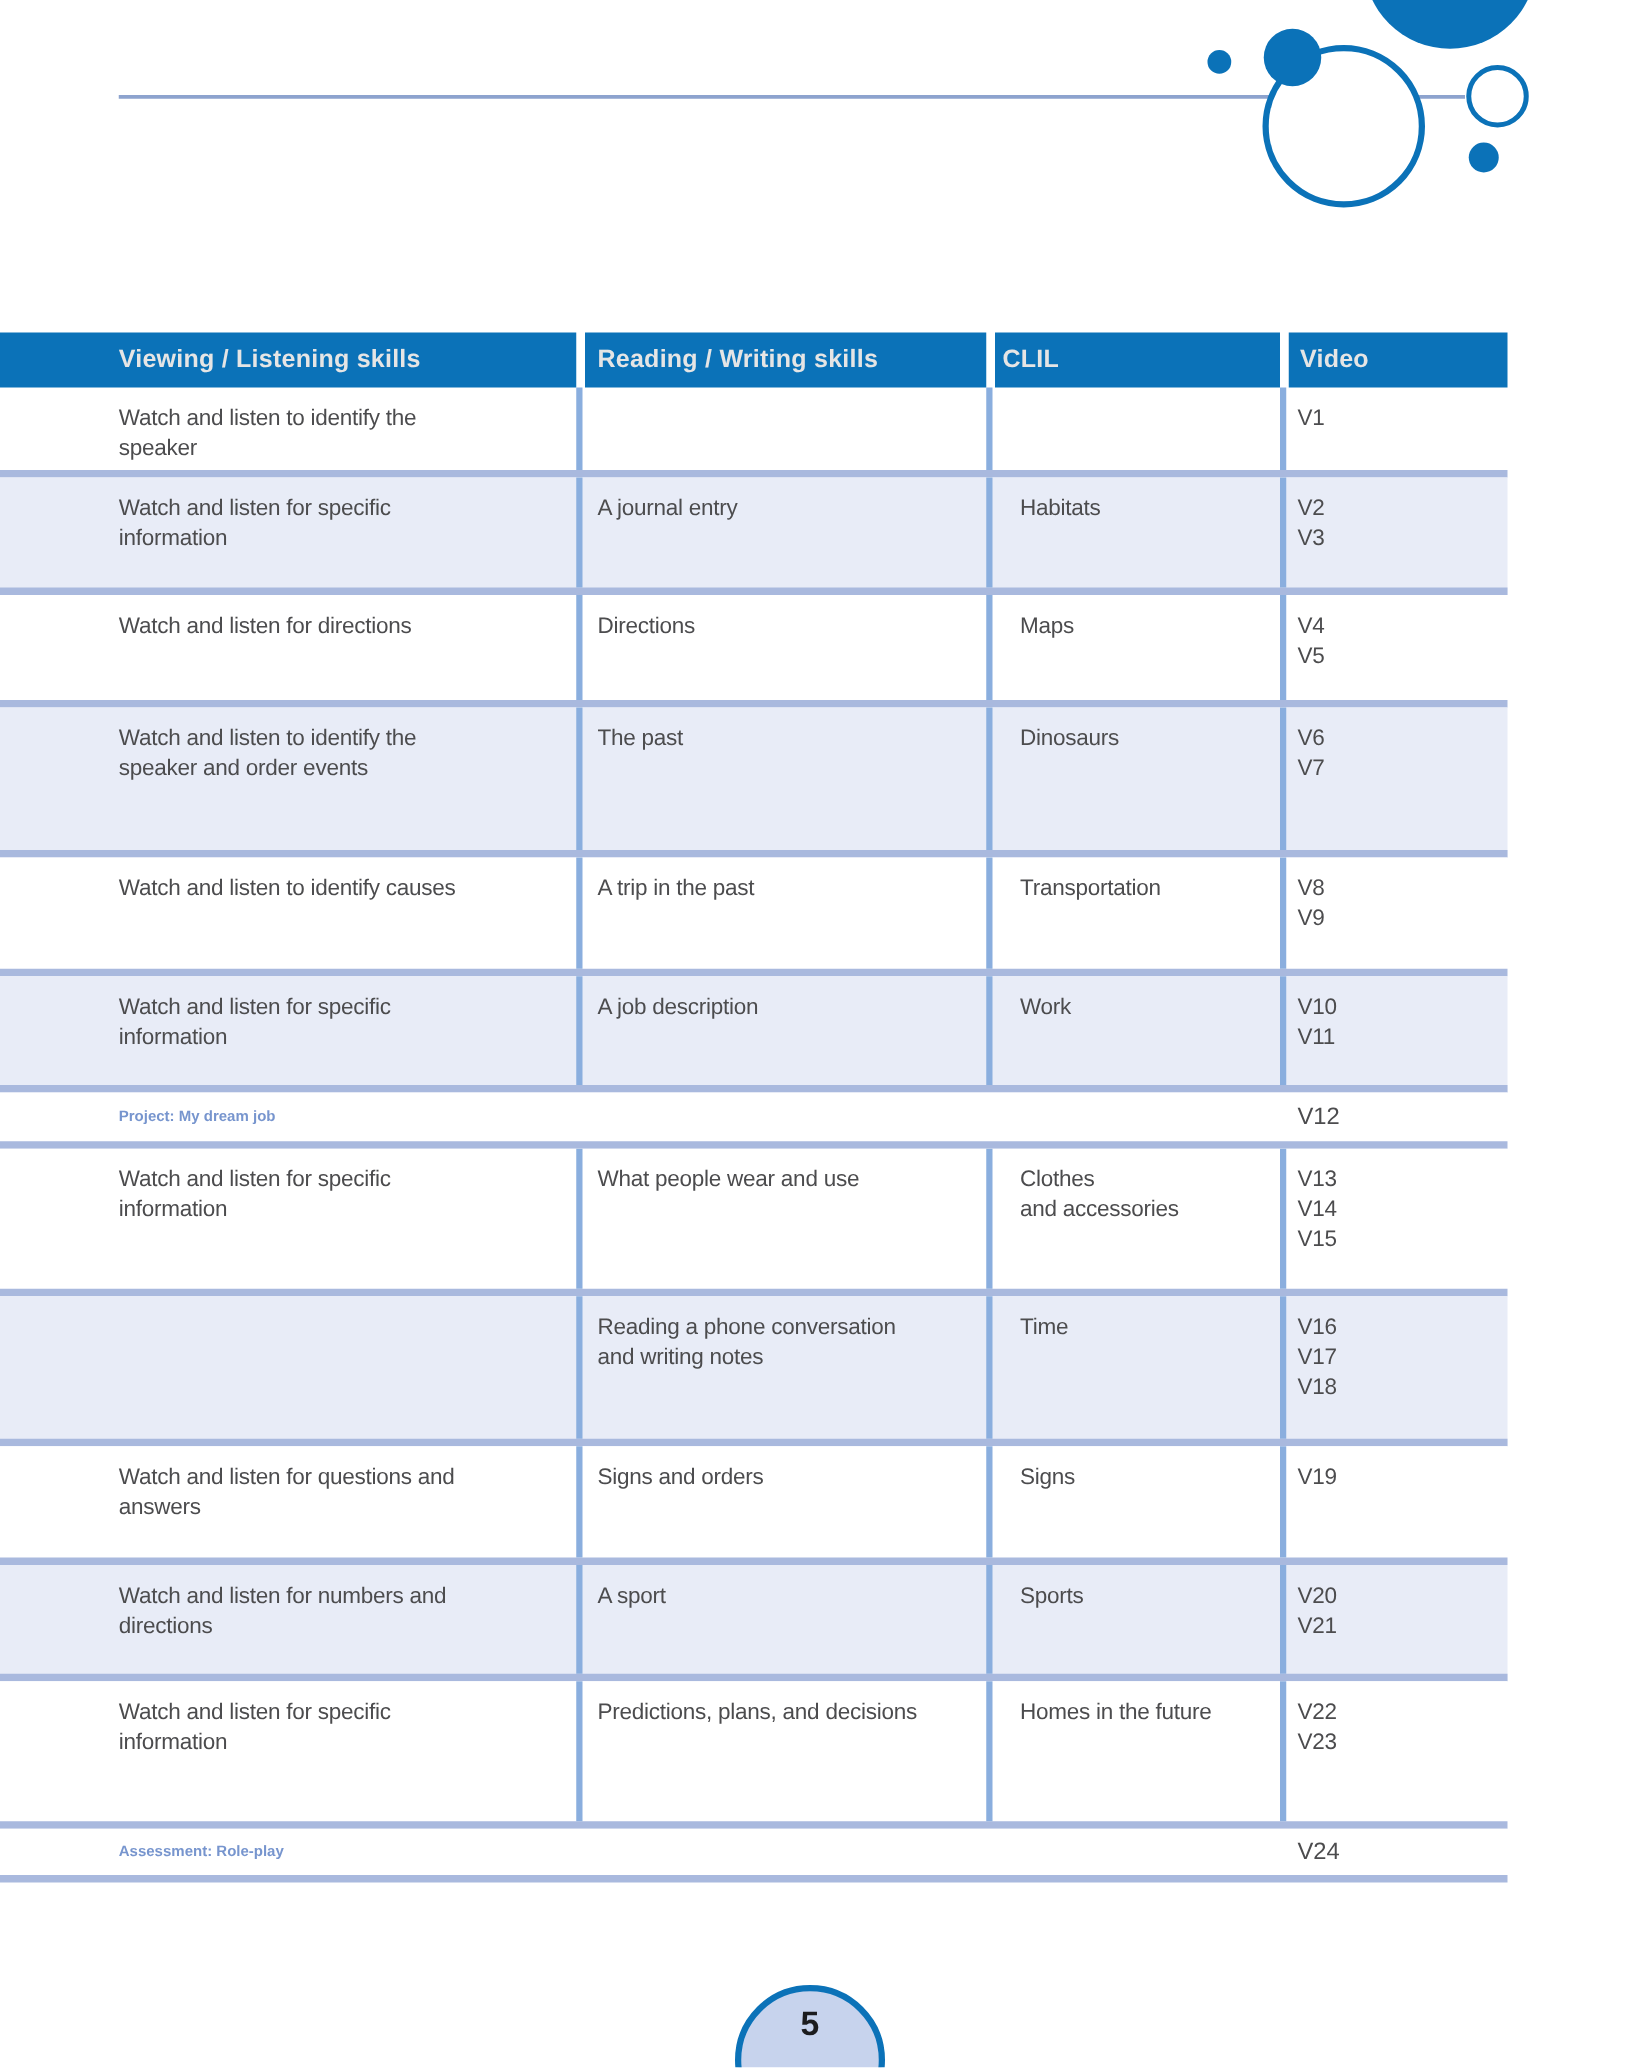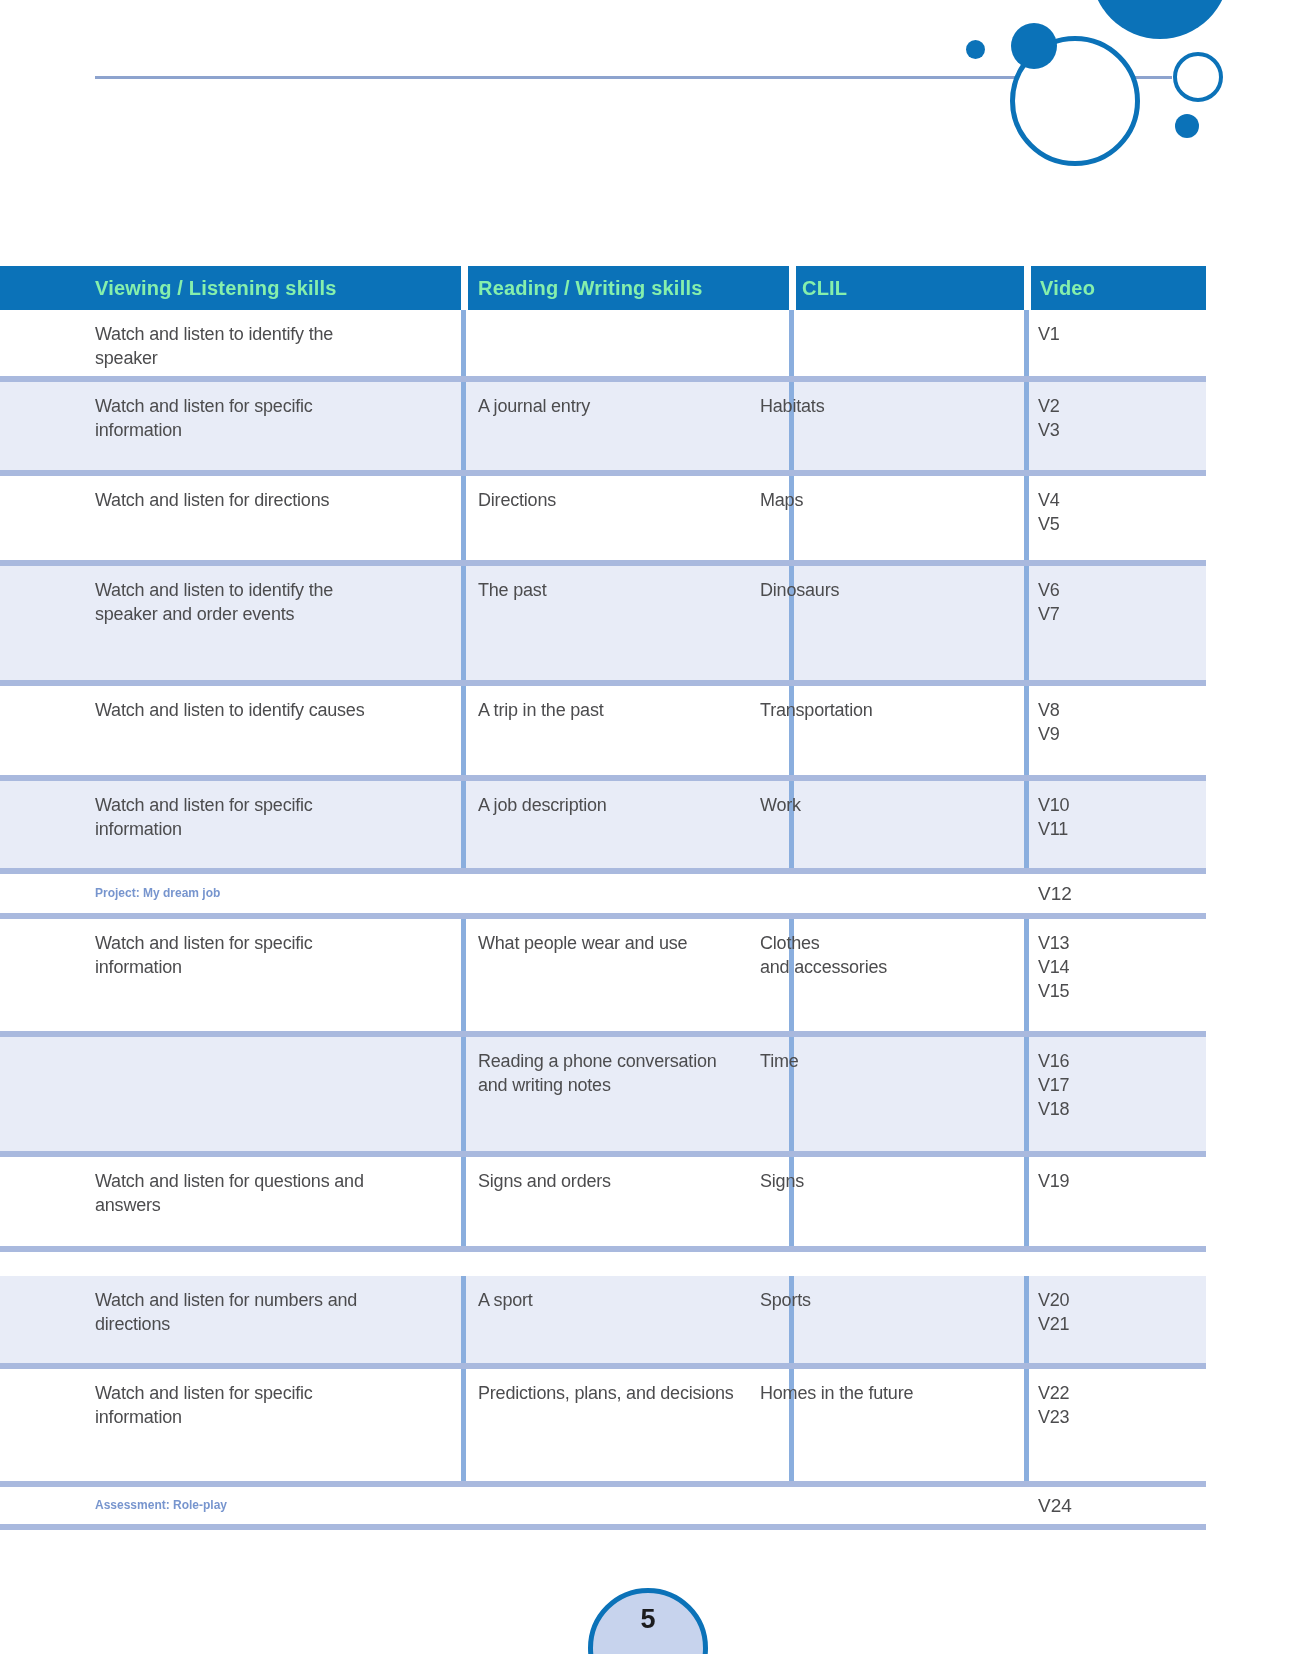--- a/index.html
+++ b/index.html
@@ -16,36 +16,36 @@
   .deco-dot-left{left:966px;top:40px;width:19px;height:19px;}
   .deco-mid-fill{left:1011px;top:23px;width:46px;height:46px;}
   .deco-big-outline{left:1010px;top:36px;width:120px;height:120px;}
   .deco-small-outline{left:1173px;top:52px;width:42px;height:42px;border-width:4px;}
   .deco-dot-bottom{left:1175px;top:114px;width:24px;height:24px;}
   
   .thead{position:absolute;left:0;top:266px;height:44px;z-index:2;}
   .thead-seg{position:absolute;top:0;height:44px;background:#0b72b8;}
   .thead-label{
     position:absolute;top:50%;transform:translateY(-50%);
-    color:#86efac;font-size:20px;font-weight:bold;white-space:nowrap;letter-spacing:0.2px;
+    color:#e5e5e5;font-size:20px;font-weight:bold;white-space:nowrap;letter-spacing:0.2px;
   }
   
   .tbody{position:absolute;left:0;top:310px;width:1206px;}
   .row{position:relative;width:1206px;box-sizing:border-box;border-bottom:6px solid #a9b9de;}
   .row.white{background:#ffffff;}
   .row.lblue{background:#e8ecf7;}
   .vline{position:absolute;top:0;bottom:0;width:5px;background:#8aaede;}
   .vl1{left:461px;} .vl2{left:789px;} .vl3{left:1024px;}
   .cell{
     position:absolute;top:12px;color:#4c4c4e;font-size:18px;line-height:24px;
     white-space:pre-line;letter-spacing:-0.2px;
   }
   .c1{left:95px;width:352px;}
   .c2{left:478px;width:300px;}
-  .c3{left:760px;width:214px;}
+  .c3{left:816px;width:214px;}
   .c4{left:1038px;width:150px;}
   .sec-label{
     position:absolute;left:95px;top:50%;transform:translateY(-56%);
     color:#7795ce;font-size:12px;font-weight:bold;white-space:nowrap;
   }
   .sec-video{
     position:absolute;left:1038px;top:50%;transform:translateY(-50%);
     color:#4c4c4e;font-size:19px;
   }
   
@@ -191,21 +191,21 @@
       <div class="vline vl1"></div>
       <div class="vline vl2"></div>
       <div class="vline vl3"></div>
       <div class="cell c1">Watch and listen for questions and
 answers</div>
       <div class="cell c2">Signs and orders</div>
       <div class="cell c3">Signs</div>
       <div class="cell c4">V19</div>
     </div>
 
-    <div class="row lblue" style="height:93px;margin-top:24px;">
+    <div class="row lblue" style="height:93px;">
       <div class="vline vl1"></div>
       <div class="vline vl2"></div>
       <div class="vline vl3"></div>
       <div class="cell c1">Watch and listen for numbers and
 directions</div>
       <div class="cell c2">A sport</div>
       <div class="cell c3">Sports</div>
       <div class="cell c4">V20
 V21</div>
     </div>

